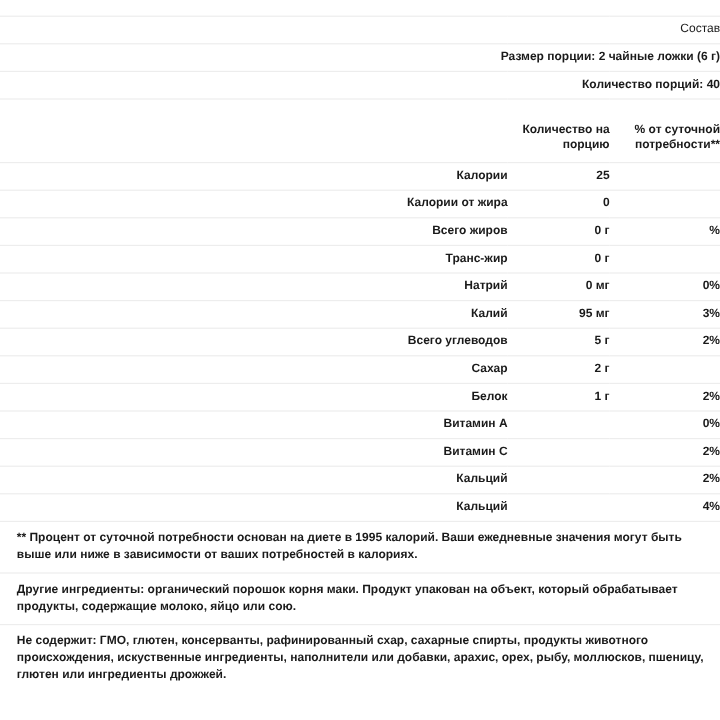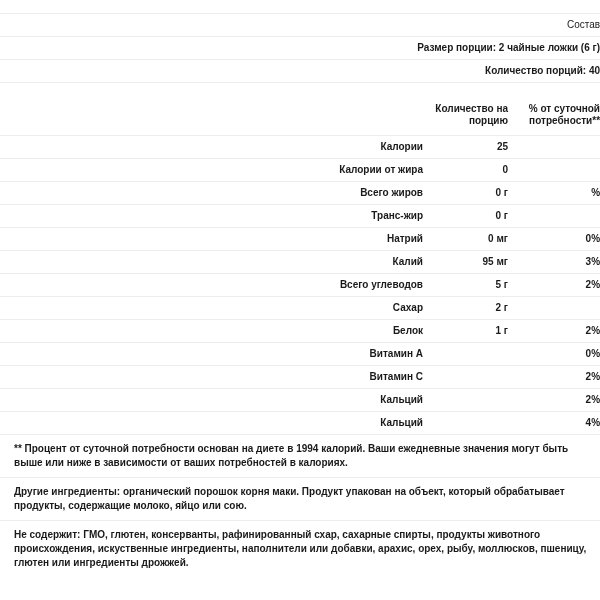--- a/index.html
+++ b/index.html
@@ -164,21 +164,21 @@
       <tr>
         <td class="name bold">Кальций</td>
         <td class="amount bold"></td>
         <td class="dv bold">4%</td>
       </tr>
 
     </tbody>
   </table>
 
   <div class="note">
-    <p>** Процент от суточной потребности основан на диете в 1994 калорий. Ваши ежедневные значения могут быть выше или ниже в зависимости от ваших потребностей в калориях.</p>
+    <p>** Процент от суточной потребности основан на диете в 1995 калорий. Ваши ежедневные значения могут быть выше или ниже в зависимости от ваших потребностей в калориях.</p>
   </div>
 
   <div class="note">
     <p>Другие ингредиенты: органический порошок корня маки. Продукт упакован на объект, который обрабатывает продукты, содержащие молоко, яйцо или сою.</p>
   </div>
 
   <div class="note">
     <p>Не содержит: ГМО, глютен, консерванты, рафинированный схар, сахарные спирты, продукты животного происхождения, искуственные ингредиенты, наполнители или добавки, арахис, орех, рыбу, моллюсков, пшеницу, глютен или ингредиенты дрожжей.</p>
   </div>
 

